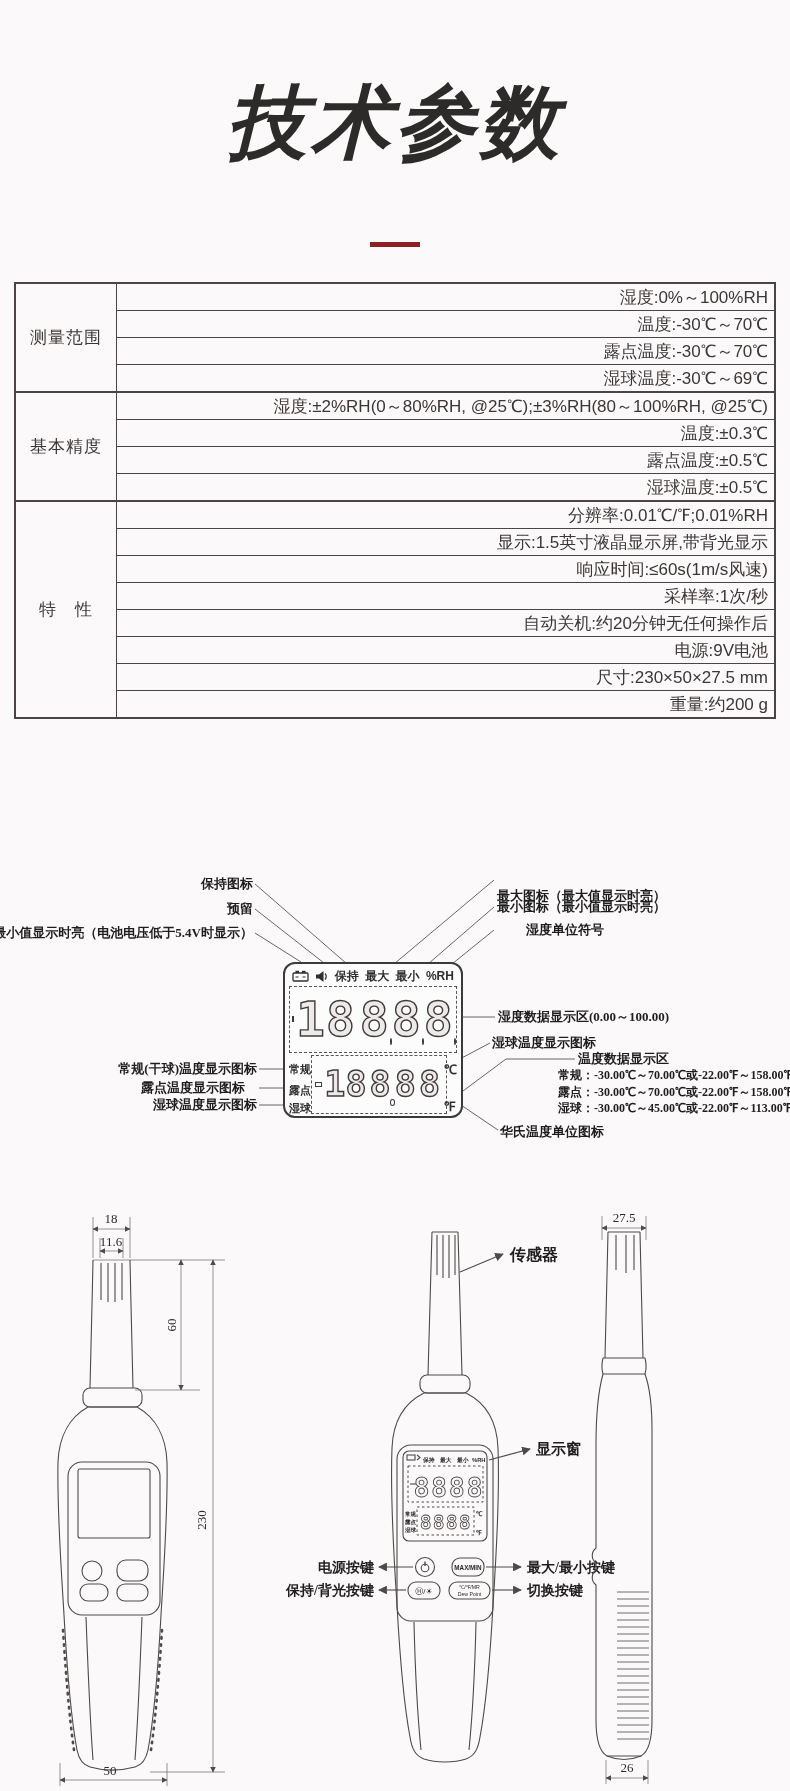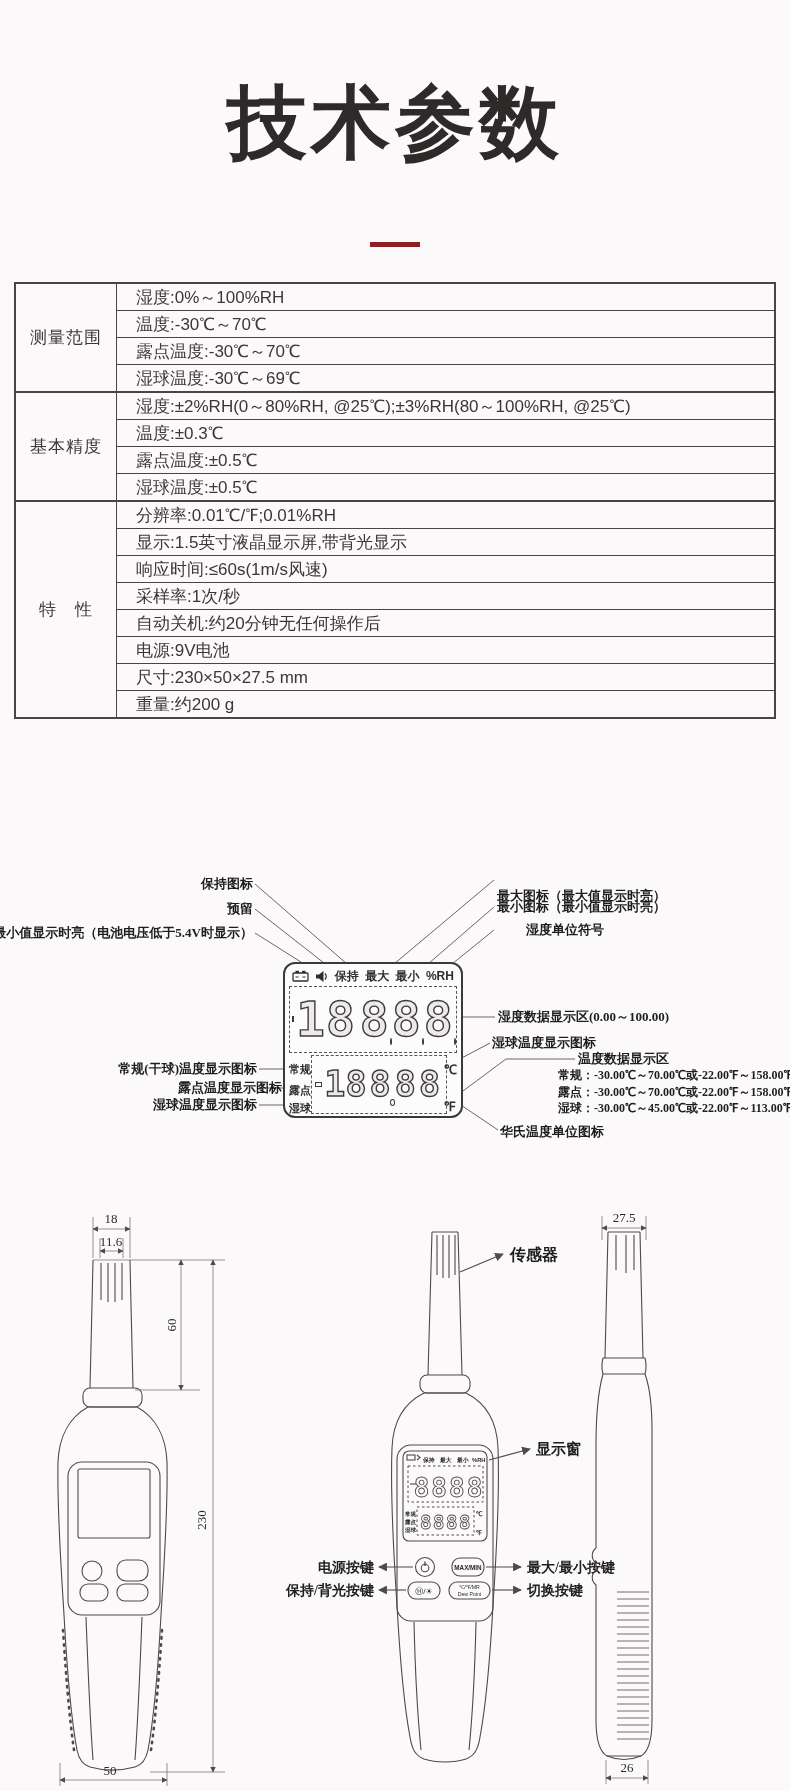--- a/index.html
+++ b/index.html
@@ -1,28 +1,28 @@
 <!DOCTYPE html>
 <html><head>
 <meta charset="utf-8">
 <style>
   html,body{margin:0;padding:0;}
   body{font-family:"Liberation Sans",sans-serif;}
   #page{position:relative;width:790px;height:1791px;background:#fbf9f9;overflow:hidden;color:#3a3535;}
 
   
   #main-title{position:absolute;top:70px;left:0;width:100%;margin:0;text-align:center;
-    font-size:80px;font-weight:900;letter-spacing:4px;color:#2d2a2a;}
+    font-size:80px;font-weight:900;letter-spacing:4px;color:#2d2a2a;font-style:italic;}
   #red-divider{position:absolute;top:242px;left:50%;transform:translateX(-50%);
     width:50px;height:5px;background:#8e1f22;}
 
   
   #spec-table{position:absolute;top:282px;left:14px;width:762px;border-collapse:collapse;
     table-layout:fixed;font-size:17px;color:#3c3737;}
-  #spec-table td{border:1px solid #4a4444;height:26px;padding:0 6px 0 19px;white-space:nowrap;overflow:hidden;}
+  #spec-table td{border:1px solid #4a4444;height:26px;padding:0 6px 0 6px;white-space:nowrap;overflow:hidden;text-align:right;}
   #spec-table td.grp{width:96px;text-align:center;padding:0 2px;letter-spacing:1px;}
   #spec-table tr.grp-top td{border-top:2px solid #4a4444;}
   #spec-table{border:2px solid #4a4444;}
 
   
   #panel-title{position:absolute;top:795px;left:0;width:100%;margin:0;text-align:center;
     font-size:23px;font-weight:700;color:#333;}
   #panel{position:absolute;top:840px;left:0;width:790px;height:320px;}
   #panel svg.lines{position:absolute;left:0;top:0;}
   .callout{position:absolute;font-family:"Liberation Serif",serif;font-weight:700;
@@ -151,21 +151,21 @@
         <line x1="490" y1="203" x2="456" y2="221"></line>
         <polyline points="575,219 506,219 463,251"></polyline>
         <line x1="452" y1="259" x2="498" y2="290"></line>
       </g>
     </svg>
 
     <div class="callout r" style="right:537px;top:36px">保持图标</div>
     <div class="callout r" style="right:537px;top:61px">预留</div>
     <div class="callout r" style="right:537px;top:85px">最小值显示时亮（电池电压低于5.4V时显示）</div>
     <div class="callout r" style="right:533px;top:221px">常规(干球)温度显示图标</div>
-    <div class="callout r" style="right:508px;top:240px">露点温度显示图标</div>
+    <div class="callout r" style="right:545px;top:240px">露点温度显示图标</div>
     <div class="callout r" style="right:533px;top:257px">湿球温度显示图标</div>
 
     <div class="callout" style="left:497px;top:48px">最大图标（最大值显示时亮）</div>
     <div class="callout" style="left:497px;top:59px">最小图标（最小值显示时亮）</div>
     <div class="callout" style="left:526px;top:82px">湿度单位符号</div>
     <div class="callout" style="left:498px;top:169px">湿度数据显示区(0.00～100.00)</div>
     <div class="callout" style="left:492px;top:195px">湿球温度显示图标</div>
     <div class="callout" style="left:578px;top:211px">温度数据显示区</div>
     <div class="temp-line" style="top:227px">常规：-30.00℃～70.00℃或-22.00℉～158.00℉</div>
     <div class="temp-line" style="top:244px">露点：-30.00℃～70.00℃或-22.00℉～158.00℉</div>

